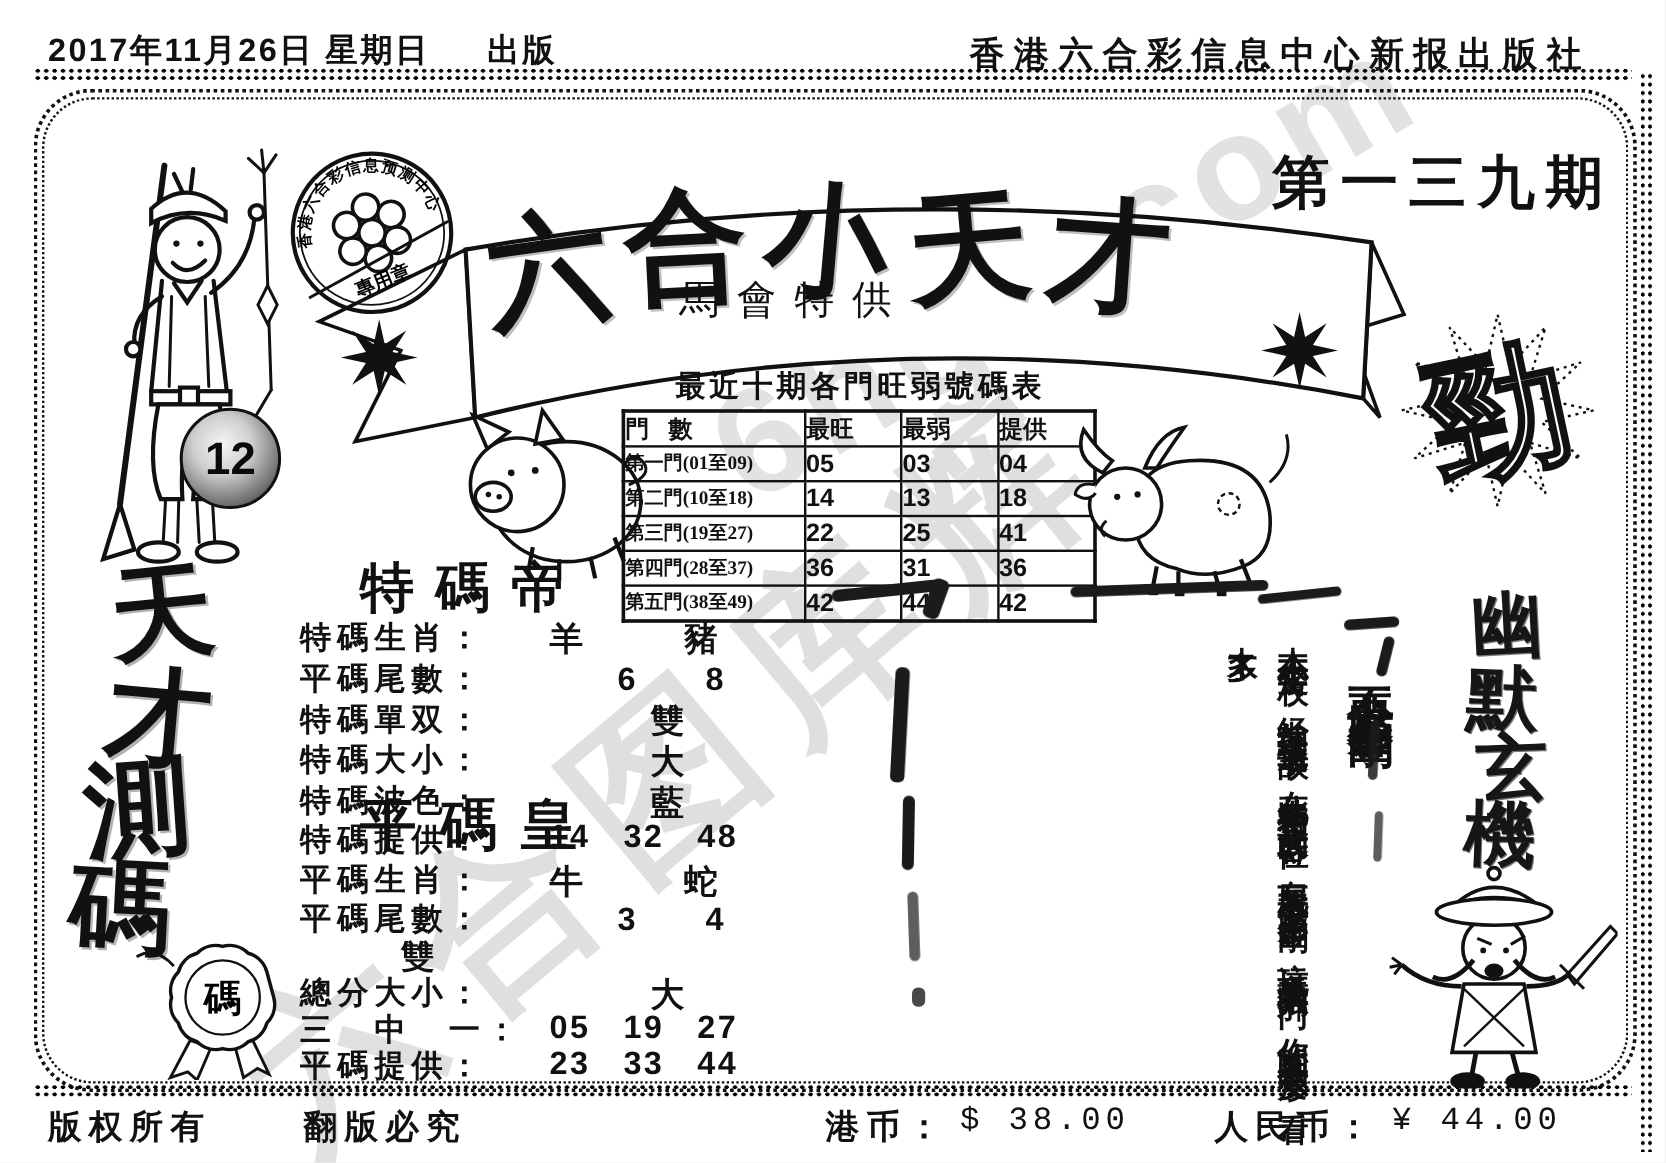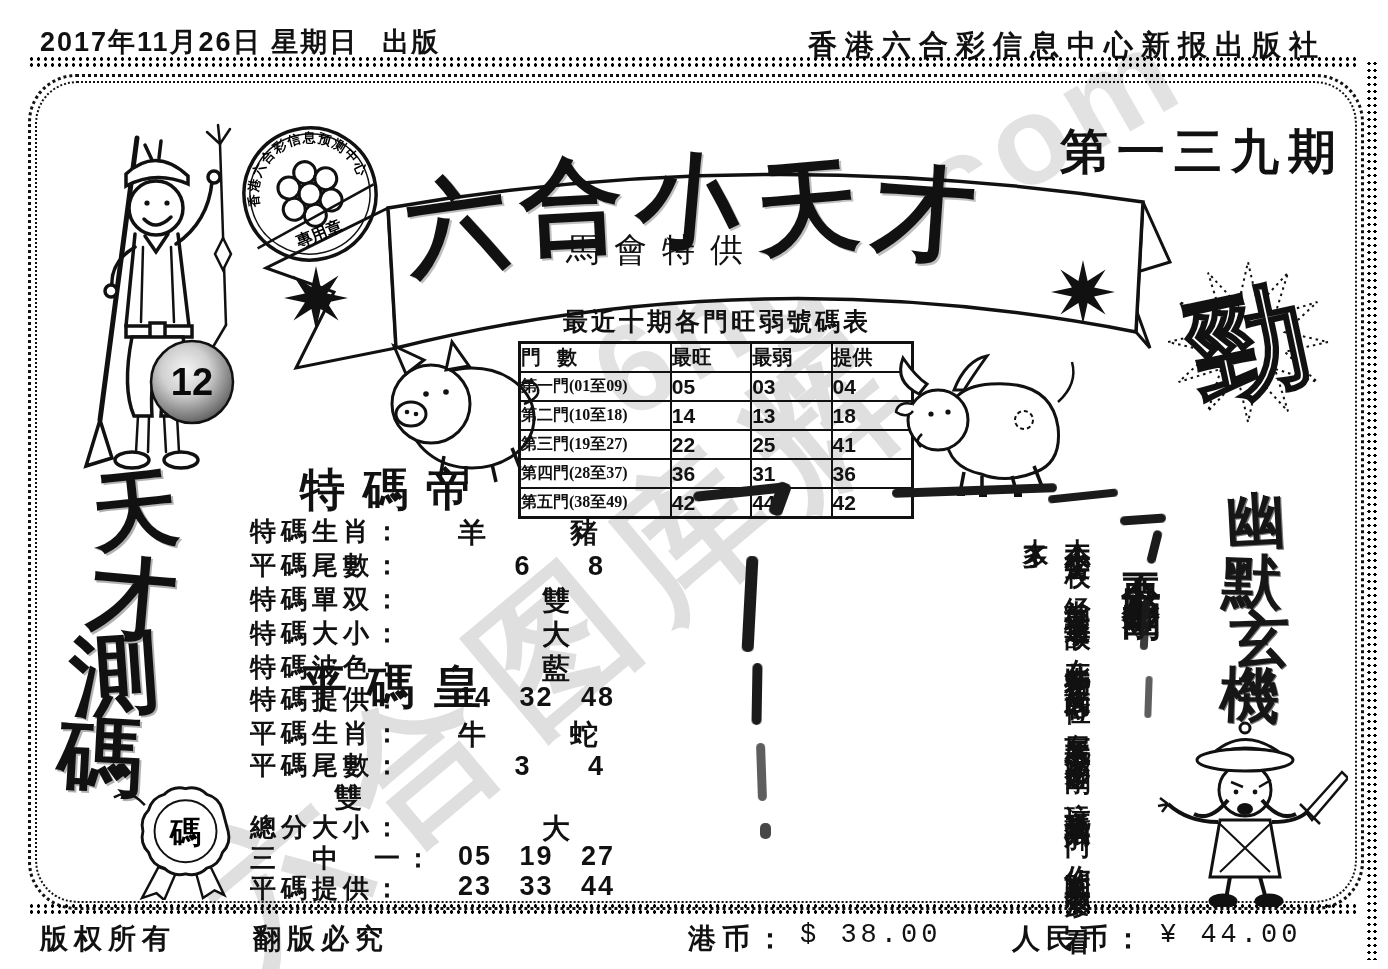--- a/index.html
+++ b/index.html
@@ -2,21 +2,21 @@
 <html><head>
 <meta charset="utf-8">
 <style>
   html,body{margin:0;padding:0;background:#e8e8e8;}
   #canvas{position:relative;width:1388px;height:969px;background:#ffffff;color:#111;
           font-family:"Liberation Serif",serif;overflow:hidden;margin:0 auto;}
   .abs{position:absolute;}
 
   
   .hdr-date{left:40px;top:24px;font-family:"Liberation Sans",sans-serif;font-weight:bold;
-            font-size:27px;letter-spacing:2px;display:flex;gap:24px;z-index:3;}
+            font-size:27px;letter-spacing:2px;display:flex;gap:48px;z-index:3;}
   .hdr-pub{right:62px;top:26px;font-size:29px;font-weight:bold;letter-spacing:8px;z-index:3;}
   .dotline{height:12px;background-image:radial-gradient(circle,#000 1.6px,transparent 1.9px);
            background-size:7px 6px;z-index:3;}
   .sep-top{left:28px;top:56px;width:1332px;}
   .sep-bottom{left:28px;top:903px;width:1332px;}
   .edge-right{left:1366px;top:60px;width:11px;height:900px;
               background-image:radial-gradient(circle,#000 1.5px,transparent 1.8px);
               background-size:6px 7px;z-index:3;}
 
   

